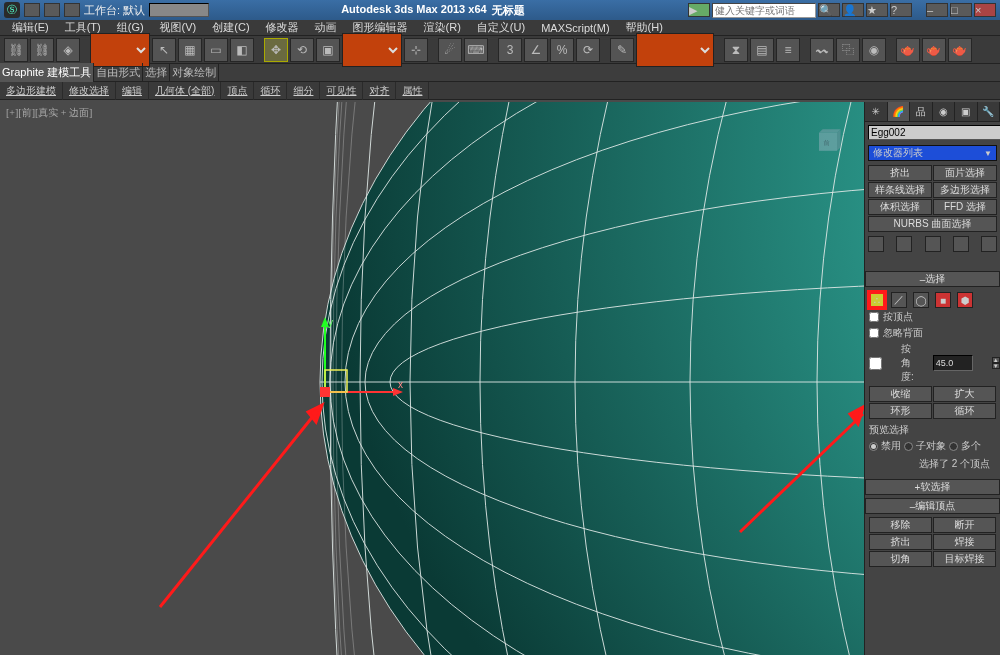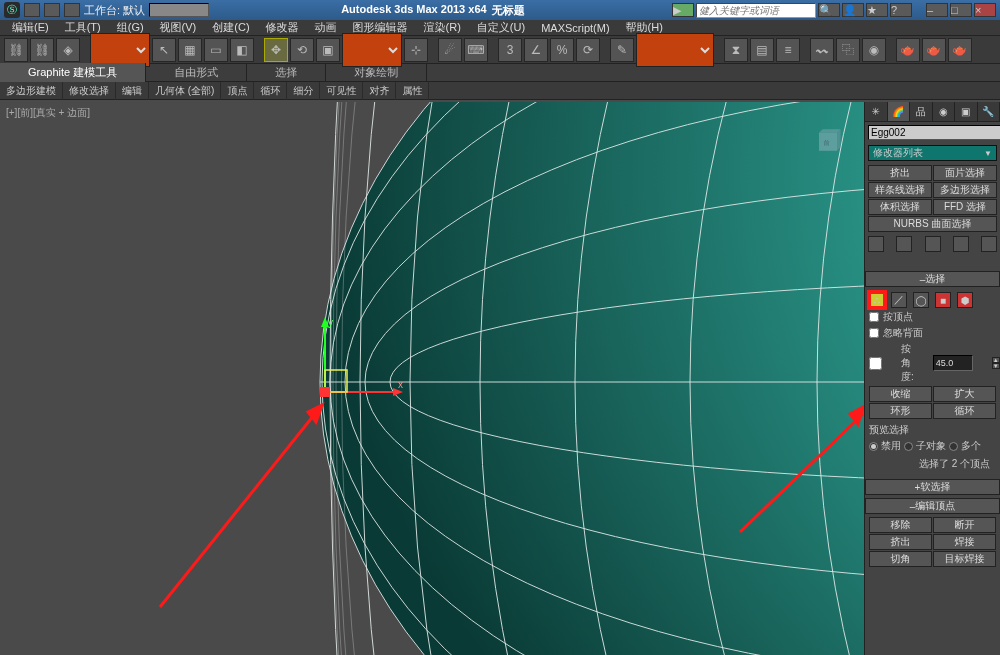--- a/index.html
+++ b/index.html
@@ -15,21 +15,21 @@
     height: 20px; background: linear-gradient(#3a6ea5,#2d5a8a);
     display: flex; align-items: center; padding: 0 4px; gap: 4px;
   }
   .app-icon { width:16px; height:16px; background:#2a2a2a; border-radius:3px; display:flex; align-items:center; justify-content:center; font-size:10px; color:#5fc; }
   .tb-btn { width:16px; height:14px; background:#5a5a5a; border:1px solid #333; }
   .tb-label { font-size:11px; color:#eee; }
   .tb-input { background:#888; border:1px inset #555; height:14px; width:60px; font-size:10px; padding:0 2px; }
   .title-center { flex:0 0 auto; margin-left:120px; color:#fff; font-weight:bold; display:flex; gap:5px; }
   .title-right { margin-left:auto; display:flex; gap:2px; align-items:center; }
   .title-right .tb-btn { width:22px; height:14px; }
-  .kw-input { width:120px; height:15px; background:#fff; border:1px inset #999; font-size:10px; padding:0 2px; color:#888; font-style:italic; }
+  .kw-input { width:104px; height:15px; background:#fff; border:1px inset #999; font-size:10px; padding:0 2px; color:#888; }
   
   .menubar {
     height:16px; background:#3a3a3a; border-bottom:1px solid #222;
     display:flex; align-items:center; padding:0 4px; gap:0;
   }
   .menu-item { padding:2px 8px; cursor:default; font-size:11px; color:#ddd; }
   
   .toolbar {
     height:28px; background:#3a3a3a; border-bottom:1px solid #222;
     display:flex; align-items:center; padding:0 4px; gap:2px;
@@ -39,52 +39,52 @@
     display:flex; align-items:center; justify-content:center; font-size:12px; color:#bbb;
   }
   .tbtn.on { background:#6a6a40; border-color:#aa0; }
   .tsep { width:6px; }
   .tsel { height:20px; background:#c2410c; border:1px solid #222; font-size:10px; padding:16px 2px; color:#ddd; }
   
   .ribbon {
     height:18px; background:#3d3d3d; border-bottom:1px solid #222;
     display:flex; align-items:center;
   }
-  .rib-tab { padding:2px 28px; font-size:11px; border-right:1px solid #222; color:#bbb; }
+  .rib-tab { padding:2px 2px; font-size:11px; border-right:1px solid #222; color:#bbb; }
   .rib-tab.active { background:#555; color:#fff; }
   .ribbon2 {
     height:18px; background:#3a3a3a; border-bottom:1px solid #222;
-    display:flex; align-items:center;
+    display:flex; align-items:center;text-decoration:underline;
   }
   .rib2-item { padding:2px 6px; font-size:10px; color:#ccc; border-right:1px solid #2a2a2a; }
   
   .main {
     position:absolute; top:102px; left:0; right:0; bottom:0;
     display:flex;
   }
   .viewport {
     flex:1; position:relative; background:#4a4a4a; overflow:hidden;
   }
-  .vp-label { position:absolute; top:4px; left:6px; font-size:10px; color:#aaa; }
+  .vp-label { position:absolute; top:4px; left:6px; font-size:10px; color:#aaa;font-family:Liberation Serif, serif; }
   .vp-cube { position:absolute; top:20px; right:18px; width:36px; height:36px; opacity:.6; }
   .sphere-svg { position:absolute; top:0; left:0; width:100%; height:100%; }
   .arrow { stroke:#ff1a1a; stroke-width:3; fill:none; }
   .arrowhead { fill:#ff1a1a; }
   
   .cmdpanel {
     width:136px; background:#444; border-left:1px solid #222;
     display:flex; flex-direction:column; font-size:10px;
     overflow:hidden;
   }
   .cp-tabs { display:flex; height:20px; background:#393939; border-bottom:1px solid #222; }
   .cp-tab { flex:1; display:flex; align-items:center; justify-content:center; border-right:1px solid #222; }
   .cp-tab.active { background:#555; }
   .obj-name { display:flex; margin:3px; gap:2px; }
   .obj-name input { flex:1; background:#ccc; border:1px inset #555; font-size:10px; padding:1px 2px; }
-  .mod-sel { margin:2px 3px; background:#0f766e; border:1px solid #111; height:16px; display:flex; align-items:center; padding:0 4px; justify-content:space-between; }
+  .mod-sel { margin:2px 3px; background:#1d4ed8; border:1px solid #111; height:16px; display:flex; align-items:center; padding:0 4px; justify-content:space-between; }
   .mod-sel span:last-child { font-size:8px; }
   .btn-grid { display:grid; grid-template-columns:1fr 1fr; gap:1px; margin:2px 3px; }
   .pbtn { background:#555; border:1px solid #222; height:16px; display:flex; align-items:center; justify-content:center; font-size:10px; color:#ddd; cursor:default; }
   .pbtn.wide { grid-column:1/3; }
   .stack {
     margin:3px; height:92px; background:#4c7ba8; border:1px inset #222; position:relative;
   }
   .stack-item { background:#4c7ba8; padding:2px 4px; font-size:10px; color:#fff; display:flex; align-items:center; gap:4px; }
   .stack-ic { width:8px; height:8px; background:#333; }
   .stack-btns { display:flex; gap:1px; margin:2px 3px; justify-content:space-between; }

